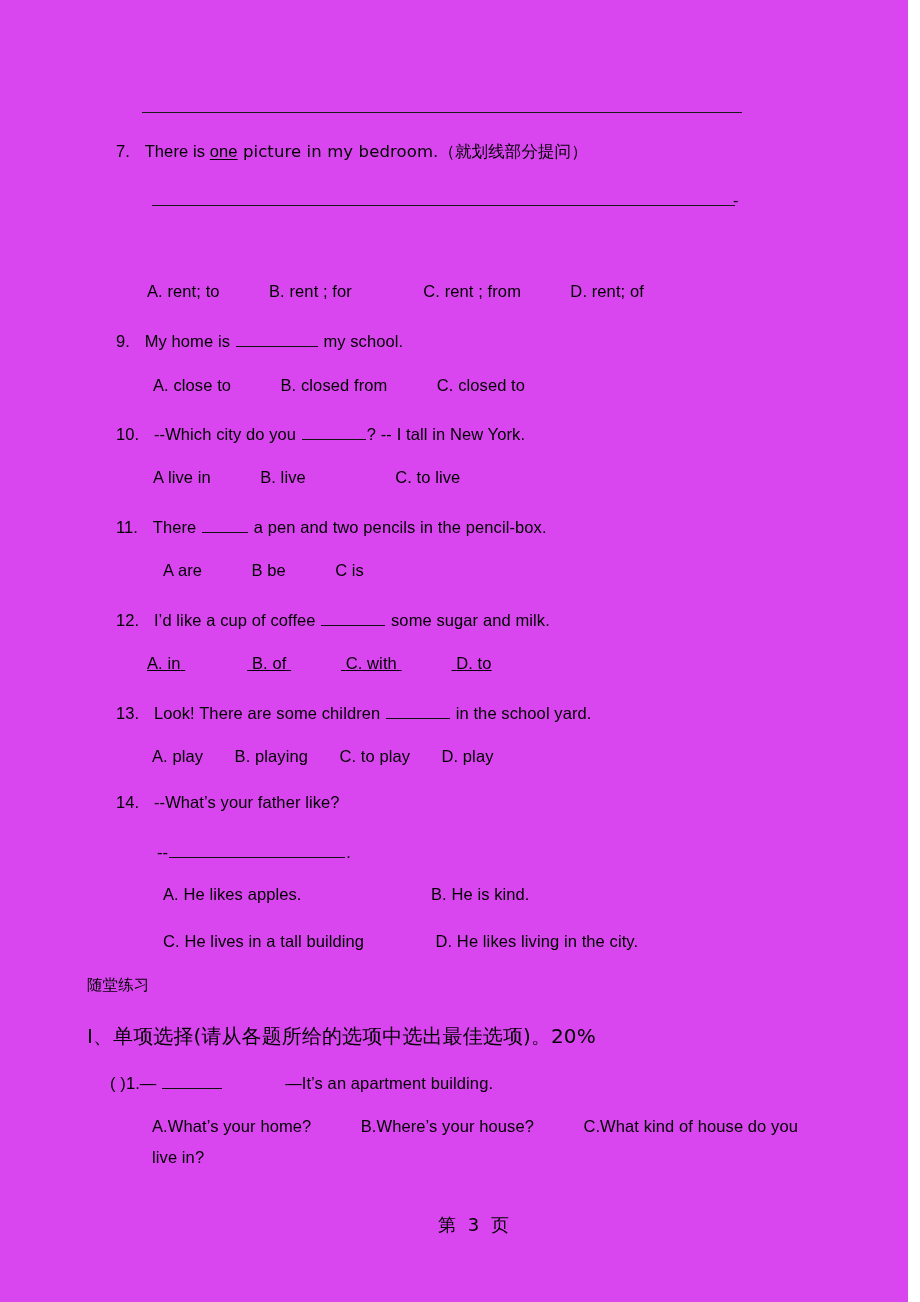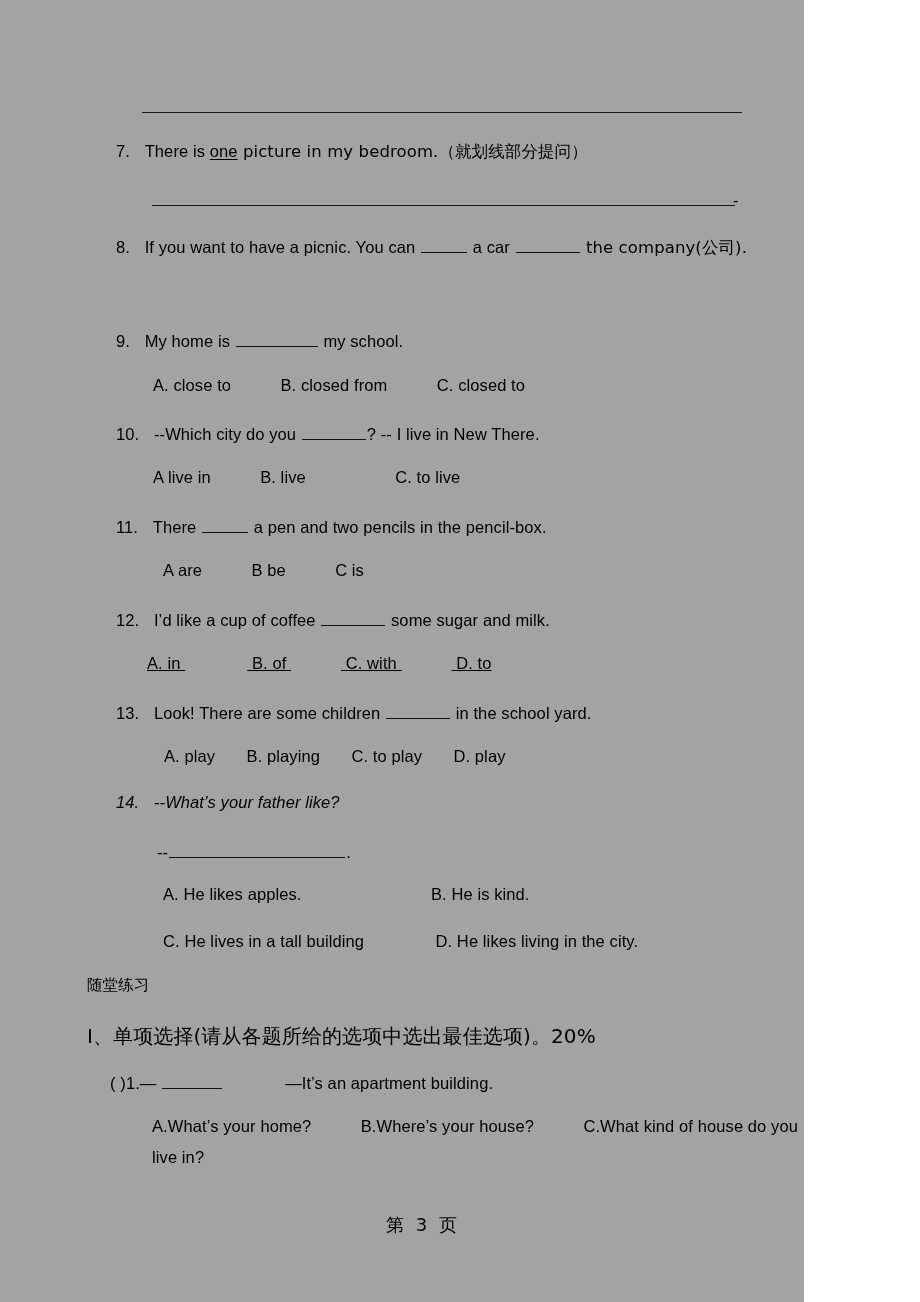--- a/index.html
+++ b/index.html
@@ -10,23 +10,23 @@
   body {
     width: 920px;
     height: 1302px;
     position: relative;
     font-family: "Liberation Sans", "DejaVu Sans", sans-serif;
     color: #000000;
     overflow: hidden;
   }
   .page {
     position: relative;
-    width: 804px;
+    width: 908px;
     height: 1302px;
-    background: #a3a3a3;
+    background: #d946ef;
   }
 
   
   .row {
     position: absolute;
     white-space: nowrap;
     font-size: 16.5px;
     line-height: 1;
     letter-spacing: 0.1px;
   }
@@ -87,40 +87,45 @@
   <div class="rule" style="left:142px; top:112px; width:600px;"></div>
 
   <div class="row" style="left:116px; top:143px;">
     <span>7.</span>
     <span class="gap-sm"></span><span>There is </span><span class="u">one</span><span class="cn"> picture in my bedroom.（就划线部分提问）</span>
   </div>
 
   <div class="rule" style="left:152px; top:205px; width:583px;"></div>
   <div class="dash-tail" style="left:733px; top:192px;">-</div>
 
-  <div class="row" style="left:116px; top:236px;">
-    <span>8.</span>
-    <span class="gap-sm"></span><span>If you want to have a picnic. You can </span><span class="blank b-md"></span><span> a car </span><span class="blank b-lg"></span><span class="cn"> the company(公司).</span>
+  <div class="row" style="left:147px; top:283px;">
+    <span>A. rent; to</span>
+    <span class="gap-lg"></span>
+    <span>B. rent ; for</span>
+    <span class="gap-lg"></span><span class="gap-md"></span>
+    <span>C. rent ; from</span>
+    <span class="gap-lg"></span>
+    <span>D. rent; of</span>
   </div>
 
   <div class="row" style="left:116px; top:330px;">
     <span>9.</span>
     <span class="gap-sm"></span><span>My home   is </span><span class="blank b-xl"></span><span> my school.</span>
   </div>
   <div class="row" style="left:153px; top:377px;">
     <span>A. close to</span>
     <span class="gap-lg"></span>
     <span>B. closed from</span>
     <span class="gap-lg"></span>
     <span>C. closed to</span>
   </div>
 
   <div class="row" style="left:116px; top:423px;">
     <span>10.</span>
-    <span class="gap-sm"></span><span>--Which city do you </span><span class="blank b-lg"></span><span>? -- I live in New There.</span>
+    <span class="gap-sm"></span><span>--Which city do you </span><span class="blank b-lg"></span><span>? -- I tall in New York.</span>
   </div>
   <div class="row" style="left:153px; top:469px;">
     <span>A live   in</span>
     <span class="gap-lg"></span>
     <span>B. live</span>
     <span class="gap-lg"></span><span class="gap-lg"></span>
     <span>C. to live</span>
   </div>
 
   <div class="row" style="left:116px; top:516px;text-align:right;">
@@ -146,31 +151,31 @@
     <span class="gap-lg"></span><span class="gap-sm"></span>
     <span>C. with</span>
     <span class="gap-lg"></span><span class="gap-sm"></span>
     <span>D. to</span>
   </div>
 
   <div class="row" style="left:116px; top:702px;">
     <span>13.</span>
     <span class="gap-sm"></span><span>Look! There are some children </span><span class="blank b-lg"></span><span> in the school yard.</span>
   </div>
-  <div class="row" style="left:164px; top:748px;">
+  <div class="row" style="left:152px; top:748px;">
     <span>A. play</span>
     <span class="gap-md"></span>
     <span>B. playing</span>
     <span class="gap-md"></span>
     <span>C.   to play</span>
     <span class="gap-md"></span>
     <span>D. play</span>
   </div>
 
-  <div class="row" style="left:116px; top:794px;font-style:italic;">
+  <div class="row" style="left:116px; top:794px;">
     <span>14.</span>
     <span class="gap-sm"></span><span>--What’s your father like?</span>
   </div>
   <div class="row" style="left:157px; top:841px;">
     <span>--</span><span class="blank b-q14"></span><span>.</span>
   </div>
   <div class="row" style="left:163px; top:886px;">
     <span>A. He likes apples.</span>
     <span class="gap-lg"></span><span class="gap-lg"></span><span class="gap-lg"></span>
     <span>B. He is kind.</span>

